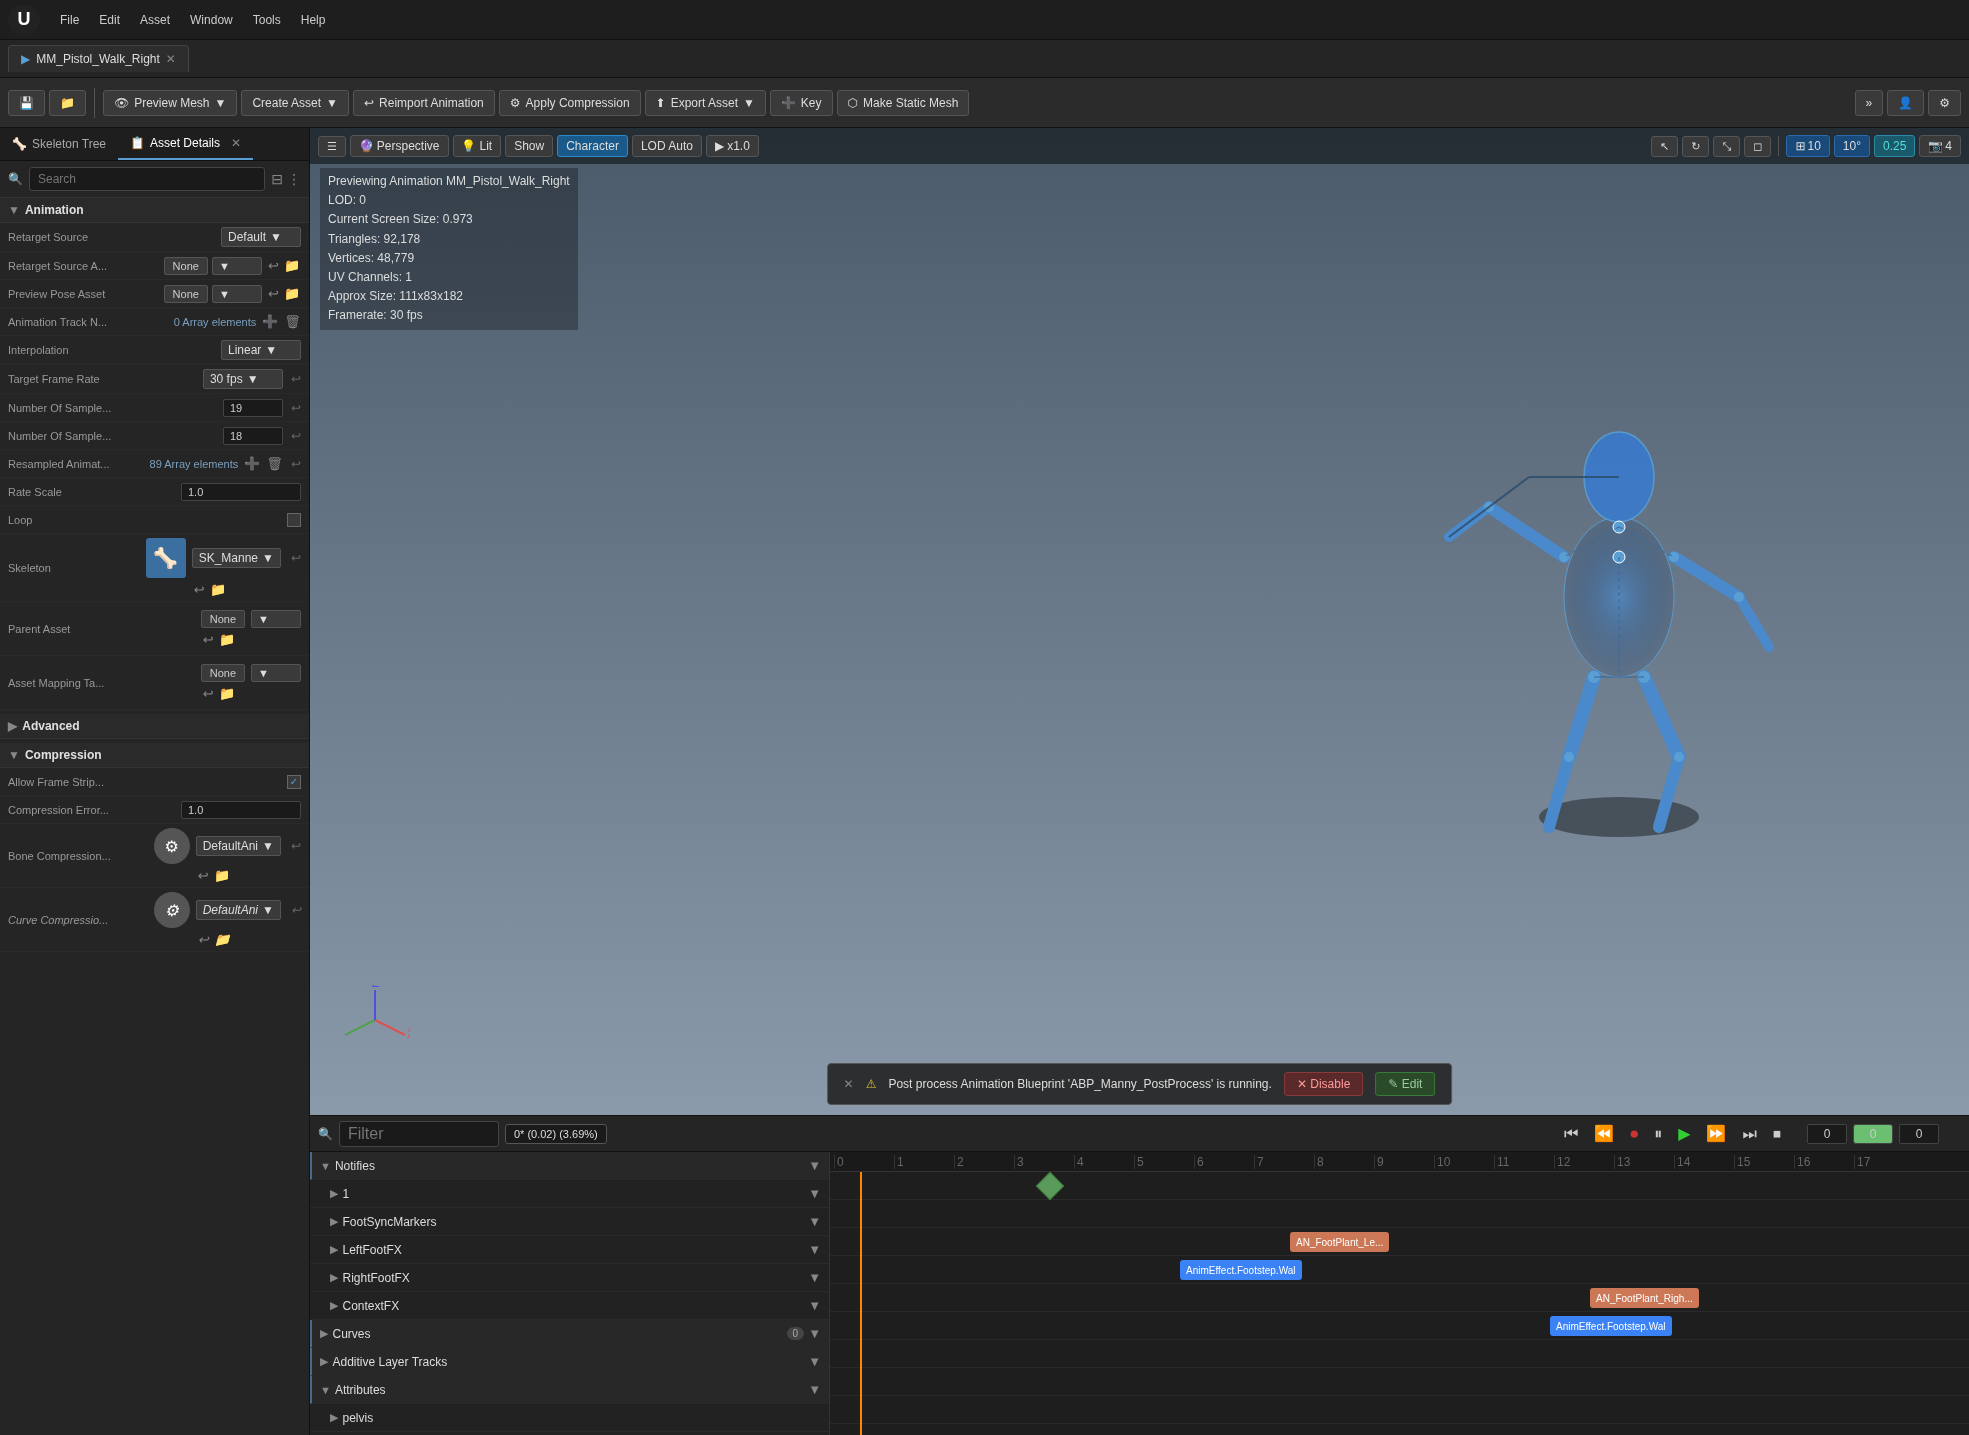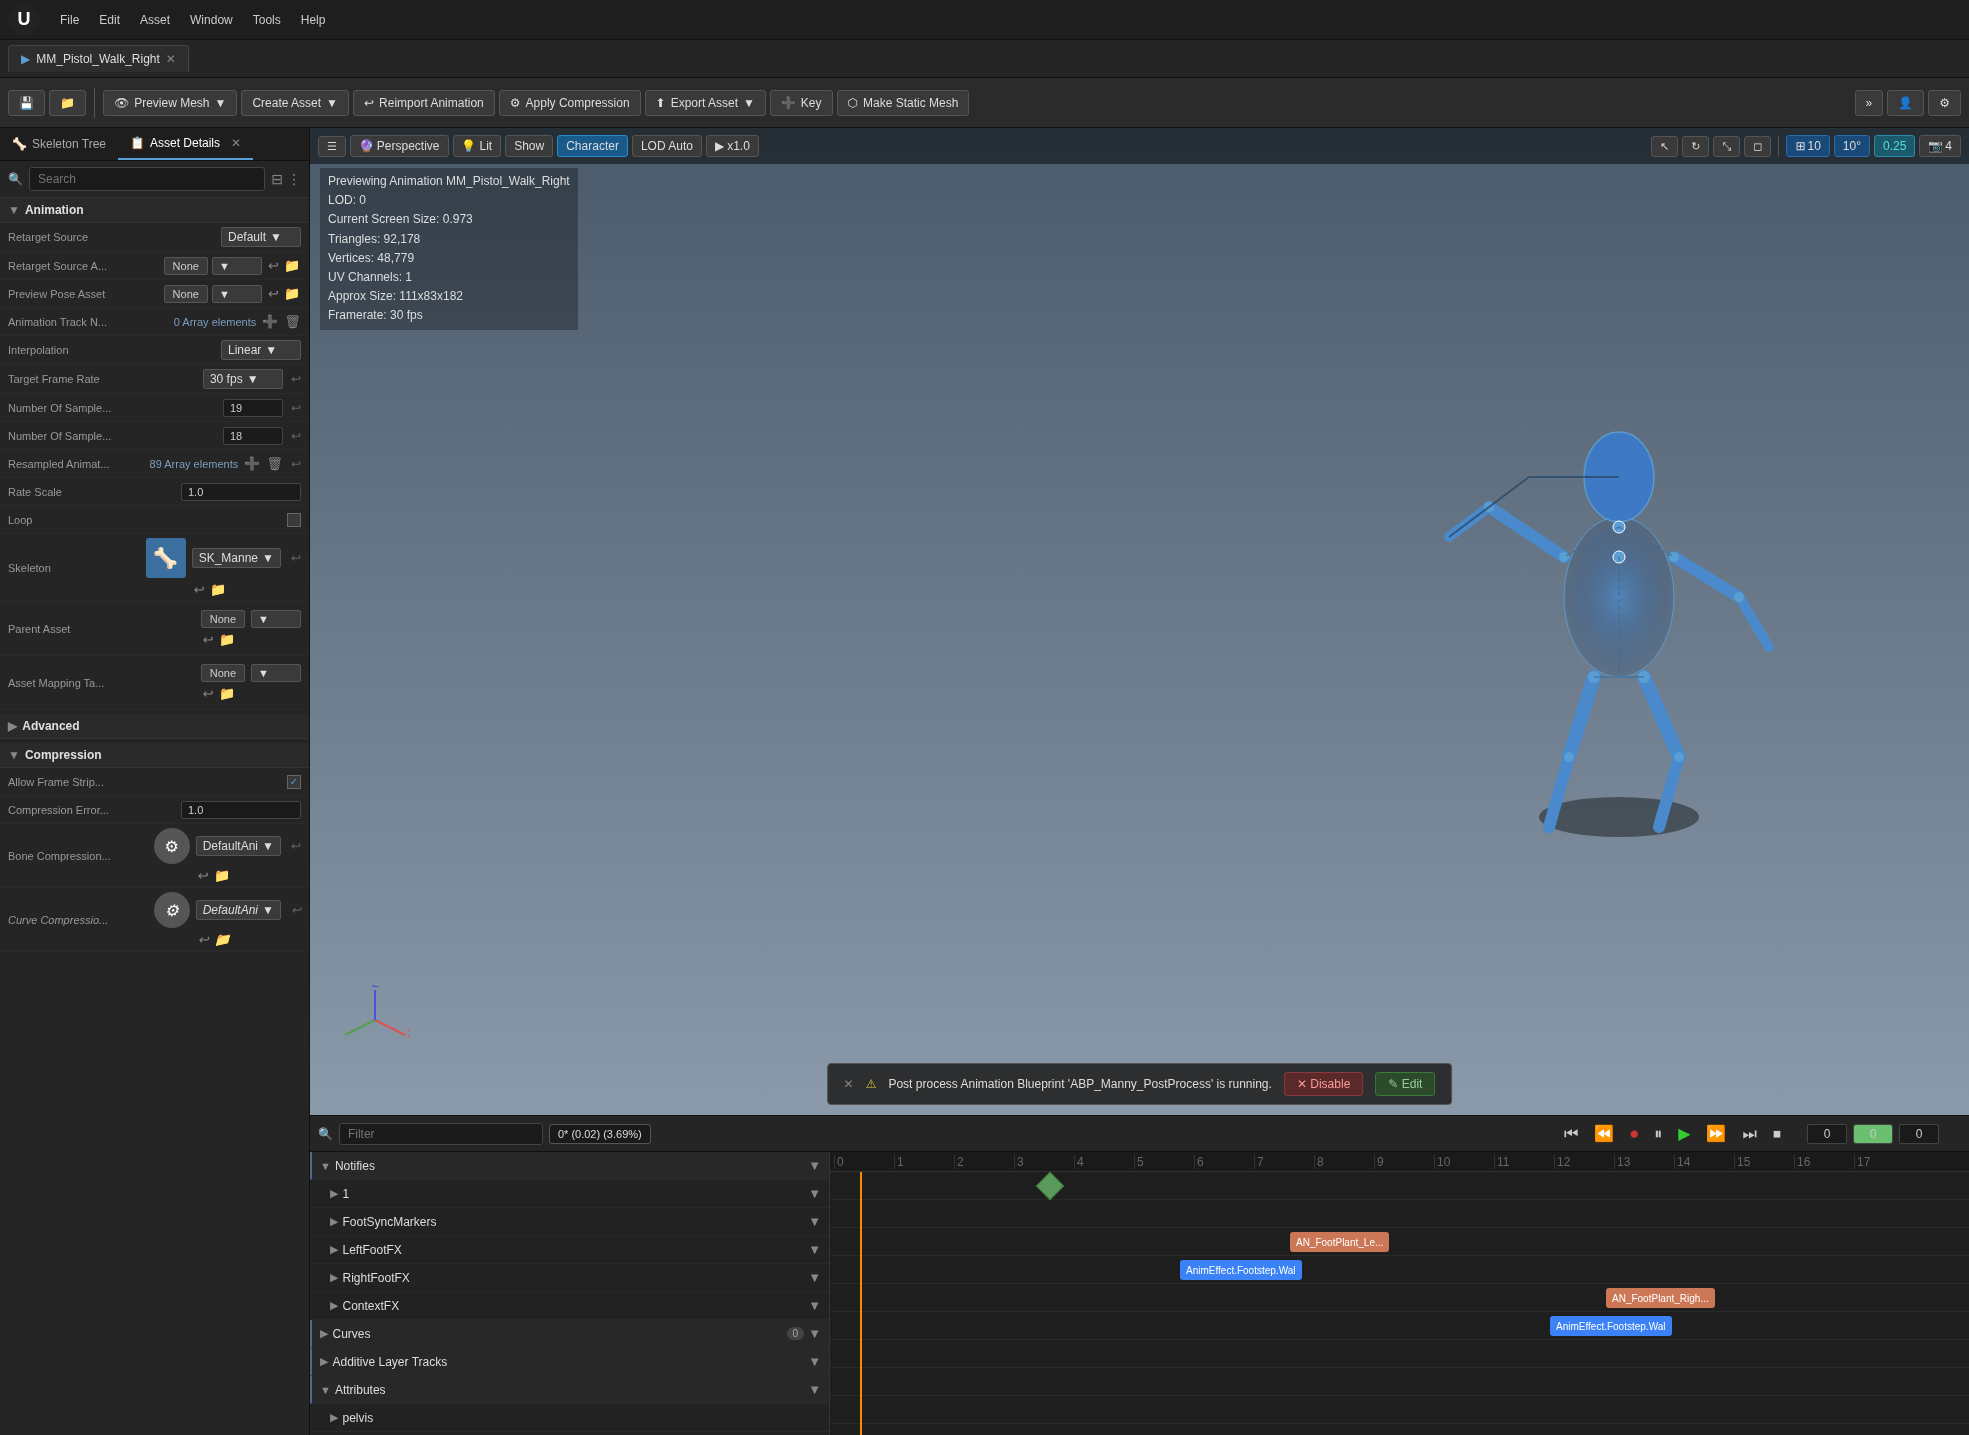--- a/index.html
+++ b/index.html
@@ -65,21 +65,21 @@
     .axes-indicator { position: absolute; bottom: 60px; left: 30px; width: 70px; height: 70px; }
     .post-process-banner { position: absolute; bottom: 10px; left: 50%; transform: translateX(-50%); background: rgba(40,40,40,0.95); border: 1px solid #555; border-radius: 4px; padding: 8px 16px; display: flex; align-items: center; gap: 12px; color: #ddd; font-size: 12px; white-space: nowrap; }
     .warning-icon { color: #e8c73a; }
     .banner-btn { border-radius: 3px; padding: 4px 12px; cursor: pointer; font-size: 12px; border: 1px solid; }
     .banner-btn.disable { background: #5a2a2a; border-color: #8a3a3a; color: #ff9999; }
     .banner-btn.edit { background: #2a4a2a; border-color: #3a7a3a; color: #99cc99; }
 
     
     .timeline-area { height: 320px; background: #1e1e1e; border-top: 1px solid #111; display: flex; flex-direction: column; }
     .timeline-toolbar { height: 36px; background: #252525; display: flex; align-items: center; padding: 0 8px; gap: 6px; border-bottom: 1px solid #111; }
-    .tl-filter { background: #1a1a1a; border: 1px solid #444; border-radius: 3px; padding: 3px 8px; color: #ccc; font-size: 12px; width: 204px; }
+    .tl-filter { background: #1a1a1a; border: 1px solid #444; border-radius: 3px; padding: 3px 8px; color: #ccc; font-size: 16px; width: 160px; }
     .tl-time-badge { background: #1a1a1a; border: 1px solid #555; border-radius: 3px; padding: 3px 8px; color: #ddd; font-size: 11px; }
     .tl-playback-btn { color: #ccc; cursor: pointer; font-size: 16px; padding: 2px 4px; }
     .tl-playback-btn.record { color: #cc3333; }
     .tl-playback-btn.play { color: #33cc33; }
     .tl-time-val { background: #1a1a1a; border: 1px solid #444; border-radius: 2px; padding: 2px 6px; color: #ccc; min-width: 40px; text-align: center; }
     .tl-scrubber { background: #6ac070; border-radius: 3px; }
 
     
     .timeline-content { flex: 1; display: flex; overflow: hidden; }
     .tl-tracks { width: 520px; background: #222; border-right: 1px solid #333; overflow-y: auto; }
@@ -678,21 +678,21 @@
 
             <div class="tl-keyframe-row">
               <div class="tl-label-chip" style="left:440px;margin-left:20px;">AN_FootPlant_Le...</div>
             </div>
 
             <div class="tl-keyframe-row">
               <div class="tl-label-chip tl-label-chip2" style="left:350px;">AnimEffect.Footstep.Wal</div>
             </div>
 
             <div class="tl-keyframe-row">
-              <div class="tl-label-chip" style="left:760px;margin-left:16px;">AN_FootPlant_Righ...</div>
+              <div class="tl-label-chip" style="left:760px;">AN_FootPlant_Righ...</div>
             </div>
 
             <div class="tl-keyframe-row">
               <div class="tl-label-chip tl-label-chip2" style="left:720px;">AnimEffect.Footstep.Wal</div>
             </div>
 
             <div class="tl-keyframe-row"></div>
 
             <div class="tl-keyframe-row"></div>
 

